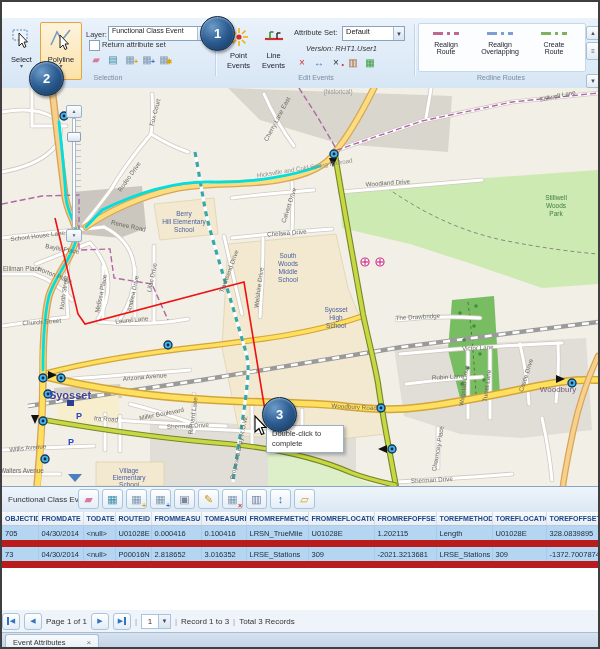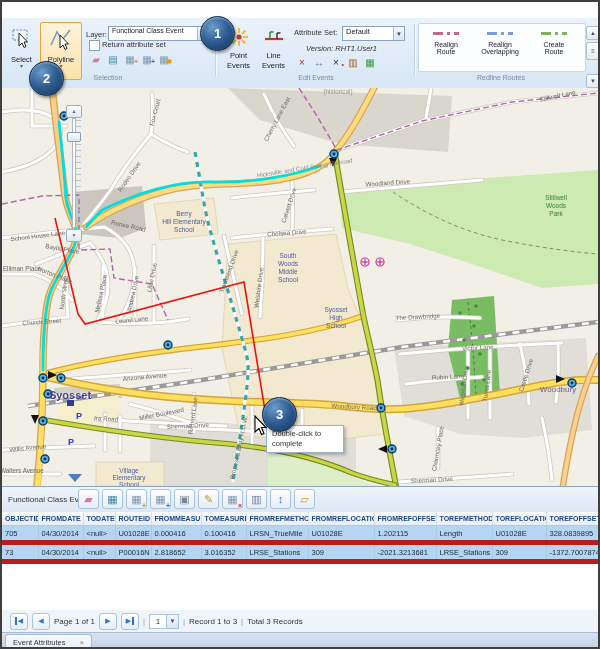--- a/index.html
+++ b/index.html
@@ -77,37 +77,37 @@
   .ptools{position:absolute;left:76px;top:2px;display:flex;gap:3px;}
   .tbtn{position:relative;width:19px;height:18px;background:linear-gradient(#fefefe,#e4edf6);
         border:1px solid #a9c4dd;border-radius:3px;display:flex;align-items:center;justify-content:center;
         font-size:11px;}
   .tbtn .bdg{position:absolute;right:0;bottom:-1px;font-size:7px;font-weight:bold;}
   table.grid{position:absolute;left:0;top:25px;width:596px;border-collapse:collapse;table-layout:fixed;}
   table.grid th{background:linear-gradient(#f8fafc,#e7edf5);color:#1c4587;font-size:7px;font-weight:bold;
         text-align:left;padding:3px 3px;border-right:1px solid #d5dfeb;border-bottom:1px solid #b9c9da;
         white-space:nowrap;overflow:hidden;}
   table.grid td{background:#b5d6f2;color:#1c2a3a;font-size:7.5px;padding:2.5px 3px;border-right:1px solid #a7cbe9;
-        border-bottom:5px solid #b91c1c;white-space:nowrap;overflow:hidden;}
+        border-bottom:7px solid #b91c1c;white-space:nowrap;overflow:hidden;}
   .gridwhite{position:absolute;left:0;top:90px;right:0;height:33px;background:#fff;border-bottom:1px solid #c8d6e6;}
   .pgbar{position:absolute;left:0;top:123px;right:0;height:22px;background:#eef4fa;border-bottom:1px solid #c8d6e6;
-         display:flex;align-items:center;gap:4px;padding-left:8px;font-size:8px;color:#333;}
+         display:flex;align-items:center;gap:4px;font-size:8px;color:#333;}
   .pgbtn{width:16px;height:15px;background:linear-gradient(#fefefe,#e4edf6);border:1px solid #a9c4dd;border-radius:3px;
          display:flex;align-items:center;justify-content:center;color:#2f74c0;font-size:7px;gap:1px;}
   .pgbtn .b{width:2px;height:8px;background:#2f74c0;}
   .pgsep{color:#99a;}
   .pgdd{width:16px;height:13px;background:#fff;border:1px solid #a9c4dd;font-size:8px;display:flex;
         align-items:center;justify-content:center;}
   .pgddc{width:11px;height:13px;background:linear-gradient(#f2f7fc,#d9e5f2);border:1px solid #a9c4dd;
         margin-left:-1px;font-size:6px;color:#446;display:flex;align-items:center;justify-content:center;}
   .ftabs{position:absolute;left:0;top:145px;right:0;height:16px;background:linear-gradient(#d6e2f0,#c2d2e6);
          border-top:1px solid #aabccf;}
   .ftab{position:absolute;left:3px;top:1px;height:14px;background:linear-gradient(#f7fafd,#e9f0f8);
         border:1px solid #a8bdd6;border-bottom:none;border-radius:3px 3px 0 0;display:flex;align-items:center;
-        gap:14px;padding:0 7px;font-size:7.5px;color:#333;}
+        gap:21px;padding:0 7px;font-size:7.5px;color:#333;}
   .ftab .x{color:#777;font-size:8px;}
 </style>
 </head>
 <body>
 
 <div id="app">
 
 
   <div class="ribbon">
     <div class="bigbtn hl" style="left:38px;width:40px;">

